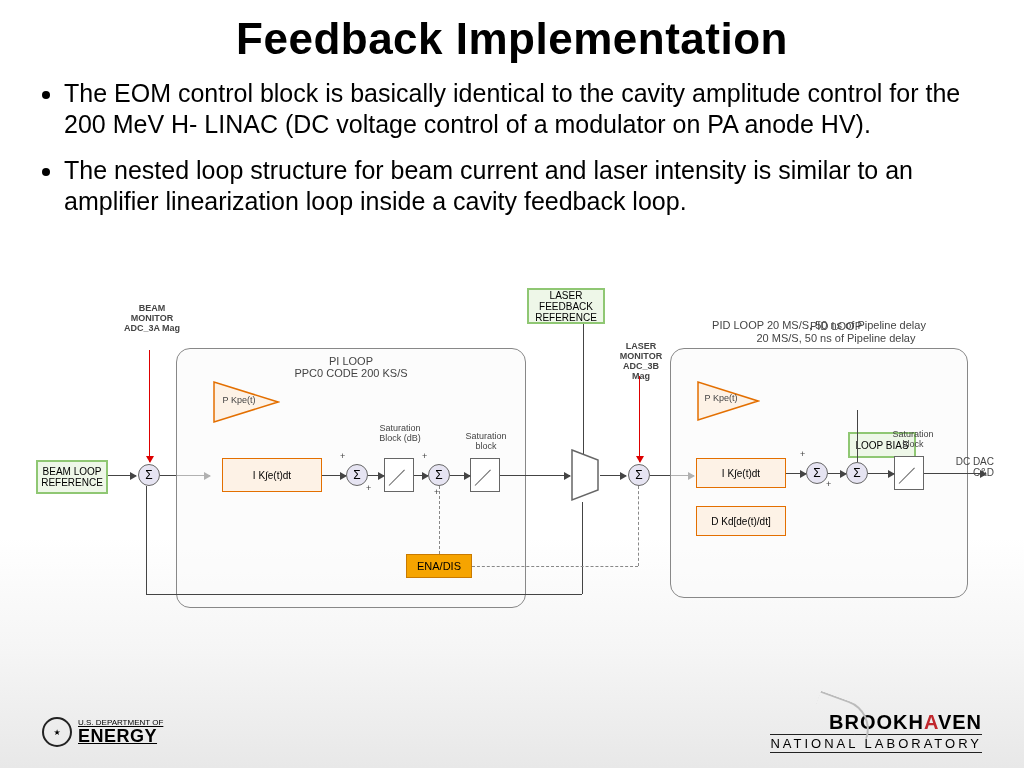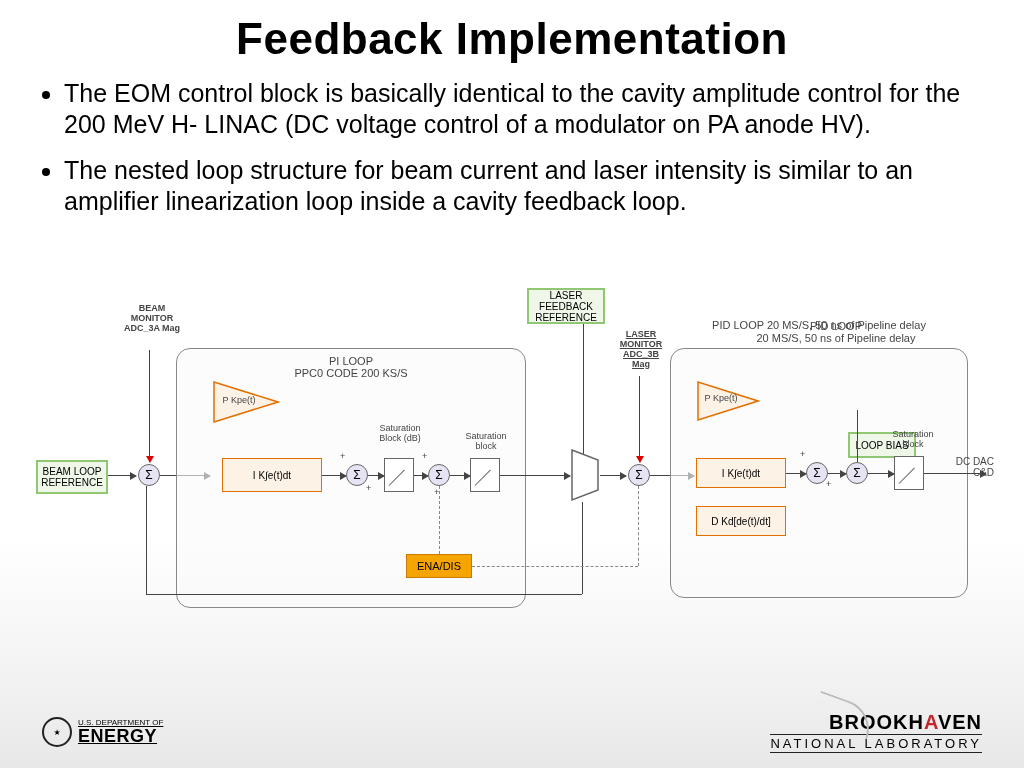--- a/index.html
+++ b/index.html
@@ -88,21 +88,21 @@
     <div class="ybox" style="left:370px; top:266px; width:66px; height:24px;">ENA/DIS</div>
 
     <div class="gbox" style="left:491px; top:0px; width:78px; height:36px;">LASER FEEDBACK REFERENCE</div>
     <div style="position:absolute; left:547px; top:36px; width:0; height:130px; border-left:1.5px solid #444;"></div>
 
     <svg style="position:absolute; left:534px; top:160px; width:30px; height:54px;">
         <polygon points="2,2 28,12 28,42 2,52" fill="#fff" stroke="#666" stroke-width="1.5"></polygon>
       </svg>
     <div class="arrow-r" style="left:564px; top:187px; width:26px;"></div>
 
-    <div class="lbl" style="left:578px; top:42px; width:54px; font-weight:600;text-decoration:underline;">LASER MONITOR ADC_3B Mag</div>
+    <div class="lbl" style="left:578px; top:54px; width:54px; font-weight:600;">LASER MONITOR ADC_3B Mag</div>
     <div class="arrow-d" style="left:603px; top:88px; height:86px;"></div>
 
     <div class="sum" style="left:592px; top:176px;">Σ</div>
     <div class="arrow-r" style="left:614px; top:187px; width:44px;"></div>
 
     <div class="loop-box" style="left:634px; top:60px; width:298px; height:250px;">
       <div class="loop-title" style="top:-30px;">PID LOOP
 20 MS/S, 50 ns of Pipeline delay</div>
     </div>
     <div class="lbl" style="left:700px; top:32px; width:200px; font-size:11px; white-space:pre-line;">PID LOOP

